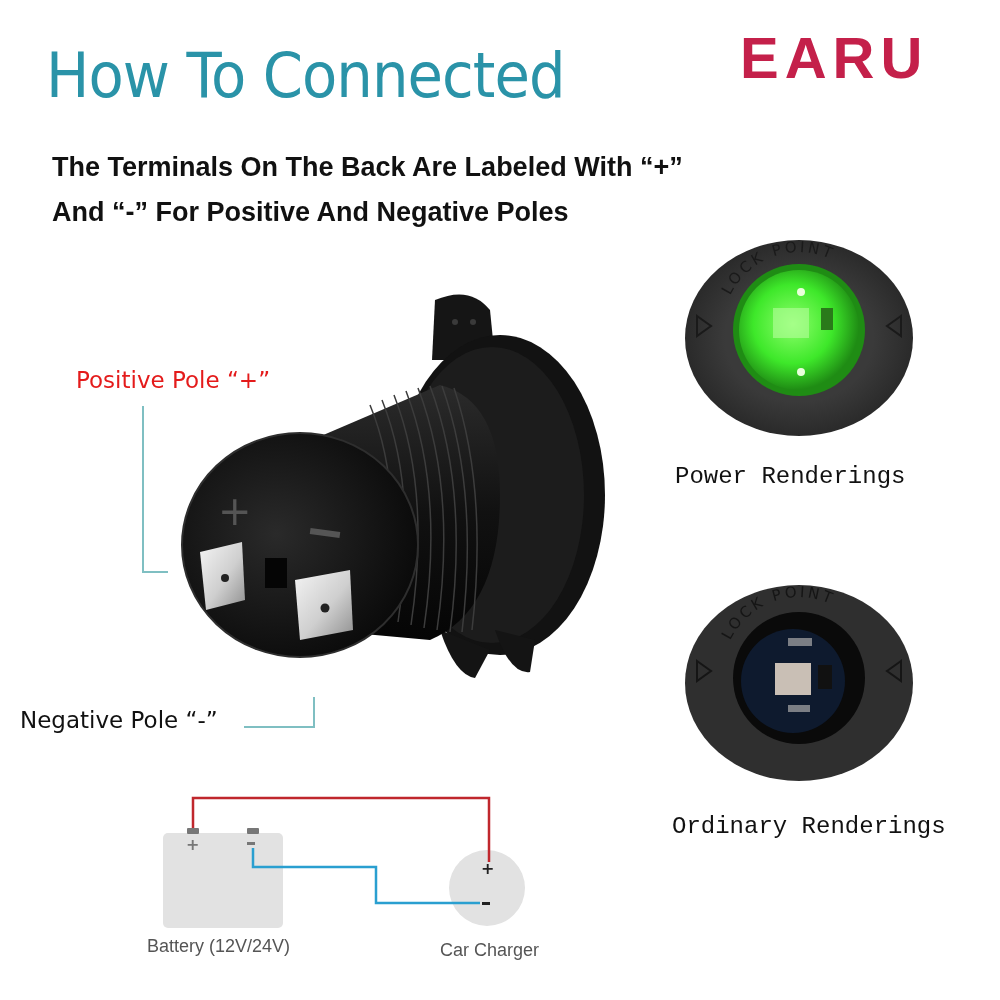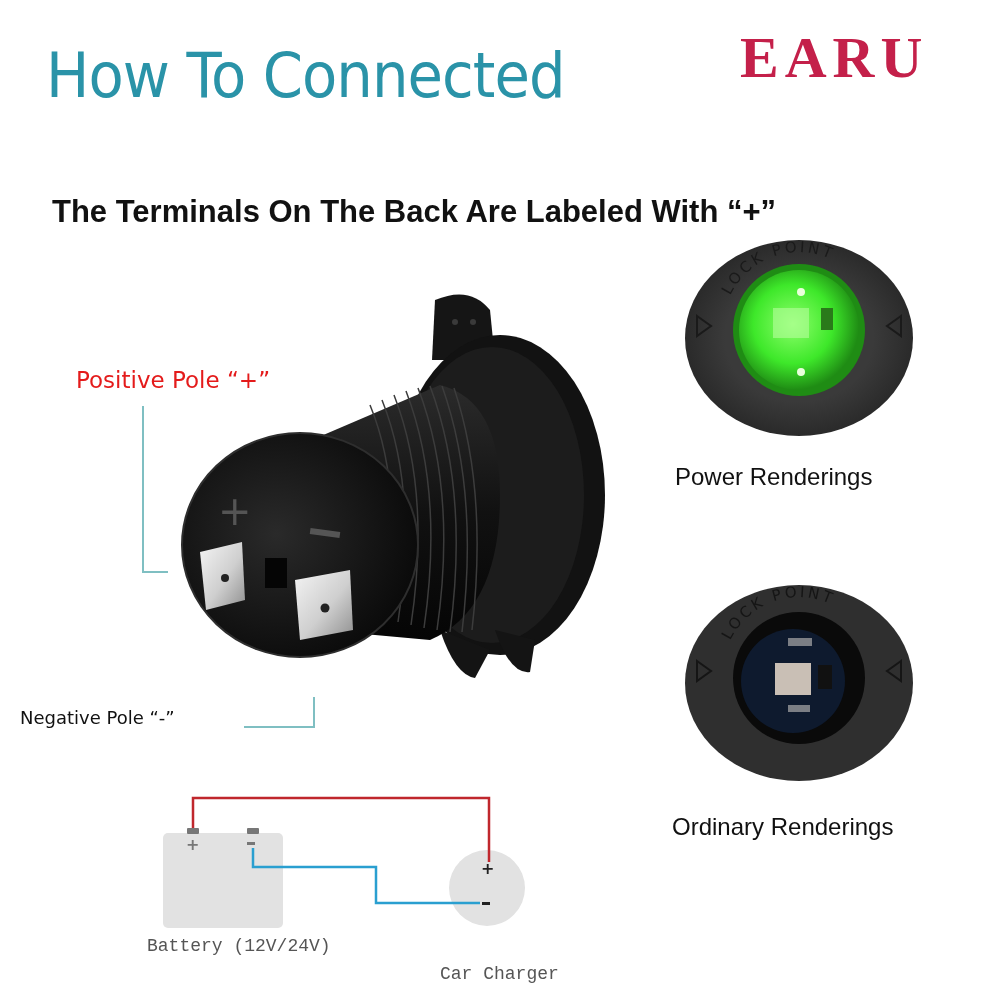--- a/index.html
+++ b/index.html
@@ -14,71 +14,71 @@
     color: #2a93a8; font-weight: 500;
     letter-spacing: -1px;
     font-family: "DejaVu Sans", sans-serif;
     transform: scaleX(0.93); transform-origin: left center;
     white-space: nowrap;
   }
 
   .logo { left: 740px; top: 28px; width: 225px; height: 95px; }
   .logo-main {
     position: absolute; left: 0; top: 0;
-    font-family: Liberation Serif, serif; font-weight: bold;
+    font-family: Liberation Sans, sans-serif; font-weight: bold;
     font-size: 58px; line-height: 60px; color: #c4204a;
     letter-spacing: 6px; white-space: nowrap;
   }
   .logo-sub {
     position: absolute; left: 3px; top: 62px;
     font-family: "DejaVu Sans", sans-serif;
     font-size: 27px; line-height: 30px; color: #1f2a36;
     letter-spacing: 9px; white-space: nowrap;
   }
 
   .subtitle {
     left: 52px; top: 145px;
-    font-size: 31px; line-height: 45px; color: #111;
+    font-size: 27px; line-height: 45px; color: #111;
     font-weight: bold;
     font-family: "Liberation Sans", sans-serif;
     white-space: nowrap;
-    margin-top: 44px;
   }
 
   .callout-pos {
     left: 42px; top: 367px; font-size: 23px; color: #e41b1b;
     font-family: "DejaVu Sans", sans-serif; white-space: nowrap; margin-left: 34px;
   }
   .callout-neg {
-    left: 20px; top: 707px; font-size: 18px; color: #111;
+    left: 20px; top: 707px; font-size: 23px; color: #111;
     font-family: "DejaVu Sans", sans-serif; white-space: nowrap;
   }
   .leader { background: #7fbfc2; }
 
   .caption {
     font-size: 24px; color: #111;
-    font-family: Liberation Sans, sans-serif; white-space: nowrap; text-align: center;
+    font-family: Liberation Mono, monospace; white-space: nowrap; text-align: center;
   }
 
   .diag-label {
     font-size: 18px; color: #555;
-    font-family: Liberation Mono, monospace; white-space: nowrap;
+    font-family: Liberation Sans, sans-serif; white-space: nowrap;
   }
 </style>
 </head>
 <body>
 
 <div class="abs title">How To Connected</div>
 
 <div class="abs logo">
   <div class="logo-main">EARU</div>
 </div>
 
 <div class="abs subtitle">
   <div>The Terminals On The Back Are Labeled With “+”</div>
+  <div>And “-” For Positive And Negative Poles</div>
 </div>
 
 <div class="abs callout-pos">Positive Pole “+”</div>
 <div class="abs callout-neg">Negative Pole “-”</div>
 
 <div class="abs leader" style="left:142px; top:406px; width:2px; height:166px;"></div>
 <div class="abs leader" style="left:142px; top:571px; width:26px; height:2px;"></div>
 <div class="abs leader" style="left:313px; top:697px; width:2px; height:30px;"></div>
 <div class="abs leader" style="left:244px; top:726px; width:71px; height:2px;"></div>
 
@@ -195,13 +195,13 @@
 
   <circle cx="337" cy="98" r="38" fill="#e2e2e2"></circle>
   <text x="331" y="84" font-family="DejaVu Sans, sans-serif" font-size="16" font-weight="bold" fill="#222">+</text>
   <rect x="332" y="112" width="8" height="3" fill="#222"></rect>
 
   <polyline points="43,38 43,8 339,8 339,72" fill="none" stroke="#c0272d" stroke-width="2.5"></polyline>
 
   <polyline points="103,58 103,77 226,77 226,113 330,113" fill="none" stroke="#2a9fd0" stroke-width="2.5"></polyline>
 </svg>
 <div class="abs diag-label" style="left:147px; top:936px;">Battery (12V/24V)</div>
-<div class="abs diag-label" style="left:440px; top:964px;">Car Charger</div>
+<div class="abs diag-label" style="left:440px; top:940px;">Car Charger</div>
 
 </body></html>

